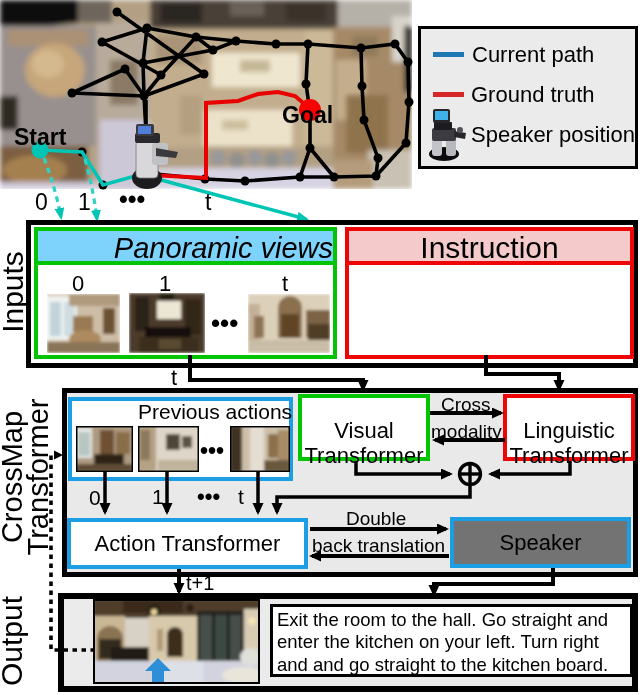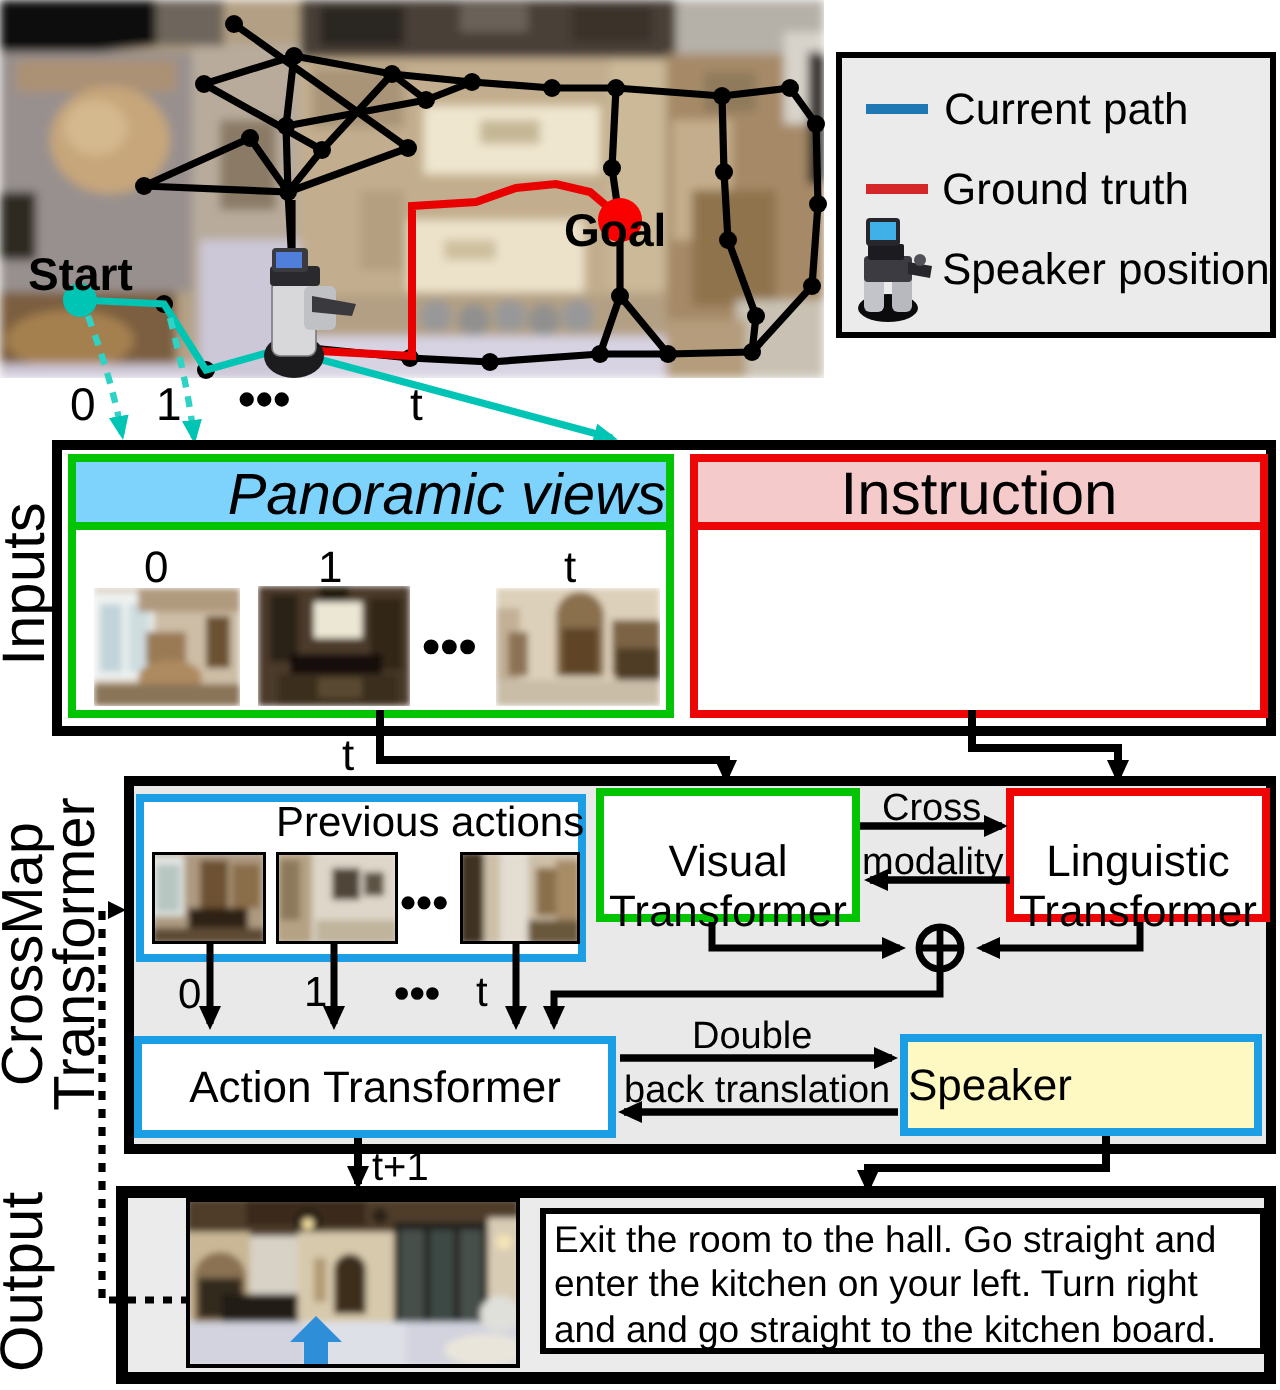--- a/index.html
+++ b/index.html
@@ -293,21 +293,21 @@
 <div class="lbl" style="left:441px;top:395px;font-size:19px;">Cross</div>
 <div class="lbl" style="left:431px;top:422px;font-size:19px;">modality</div>
 
 <div class="abs" style="left:503px;top:394px;width:132px;height:67px;border:4.5px solid #ee0606;background:#fff;text-align:center;font-size:22px;line-height:24.5px;padding-top:21px;">Linguistic<br>Transformer</div>
 
 <div class="abs" style="left:67px;top:518px;width:241px;height:51px;border:4px solid #1b9ee4;background:#fff;text-align:center;font-size:22px;line-height:43px;">Action Transformer</div>
 
 <div class="lbl" style="left:346px;top:509px;font-size:19px;">Double</div>
 <div class="lbl" style="left:312px;top:536px;font-size:19px;">back translation</div>
 
-<div class="abs" style="left:450px;top:517px;width:181px;height:51px;border:4px solid #1b9ee4;background:#fef9c3;text-align:left;font-size:22px;line-height:43px;">Speaker</div>
+<div class="abs" style="left:450px;top:517px;width:181px;height:51px;border:4px solid #1b9ee4;background:#737373;text-align:center;font-size:22px;line-height:43px;">Speaker</div>
 
 <div class="abs" style="left:58px;top:593px;width:580px;height:99px;border:6px solid #000;background:#ebebeb;"></div>
 
 <div class="lbl" style="left:12px;top:641px;transform:translate(-50%,-50%) rotate(-90deg);font-size:30px;">Output</div>
 
 <svg class="abs" style="left:93px;top:599px;" width="167" height="85" viewBox="0 0 167 85">
   <g filter="url(#pb2)">
   <rect width="167" height="84" fill="#d8d2c6"></rect>
   <rect x="0" y="0" width="167" height="19" fill="#503e2a"></rect>
   <rect x="30" y="0" width="60" height="14" fill="#3a2c1c"></rect>

